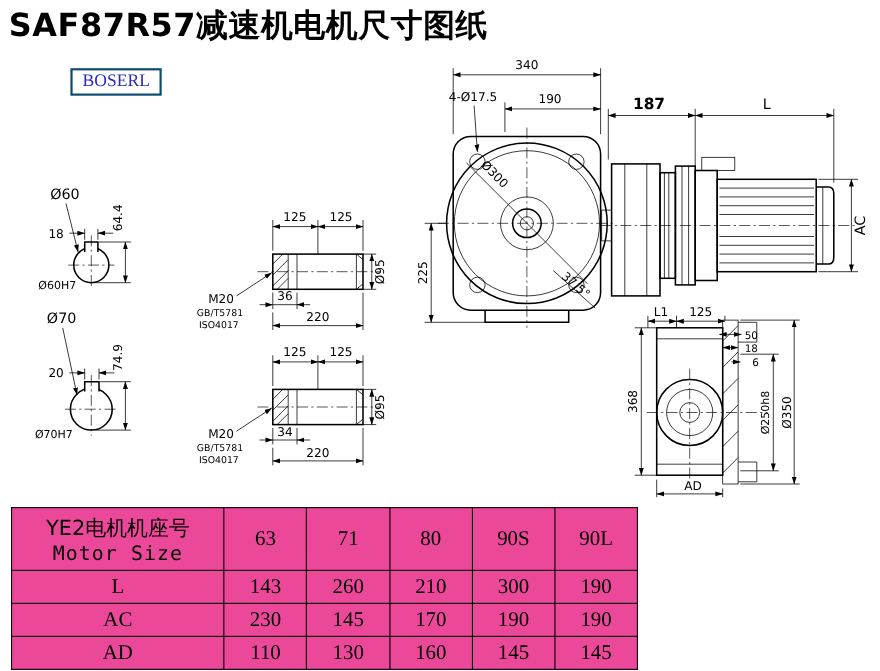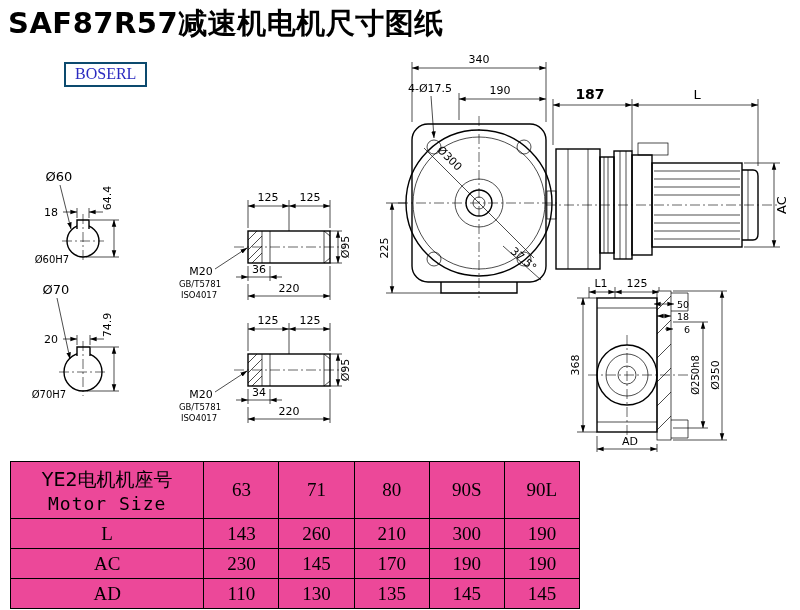--- a/index.html
+++ b/index.html
@@ -354,20 +354,20 @@
       <td class="num">230</td>
       <td class="num">145</td>
       <td class="num">170</td>
       <td class="num">190</td>
       <td class="num">190</td>
     </tr>
     <tr class="val">
       <td class="num">AD</td>
       <td class="num">110</td>
       <td class="num">130</td>
-      <td class="num">135</td>
+      <td class="num">160</td>
       <td class="num">145</td>
       <td class="num">145</td>
     </tr>
   </tbody>
     </table>
 
 </div>
 
 </body></html>

